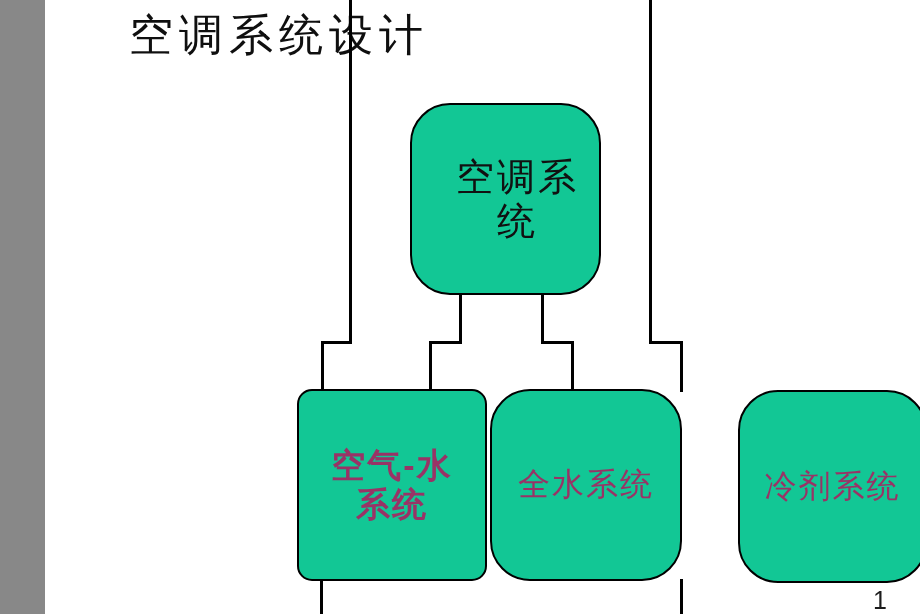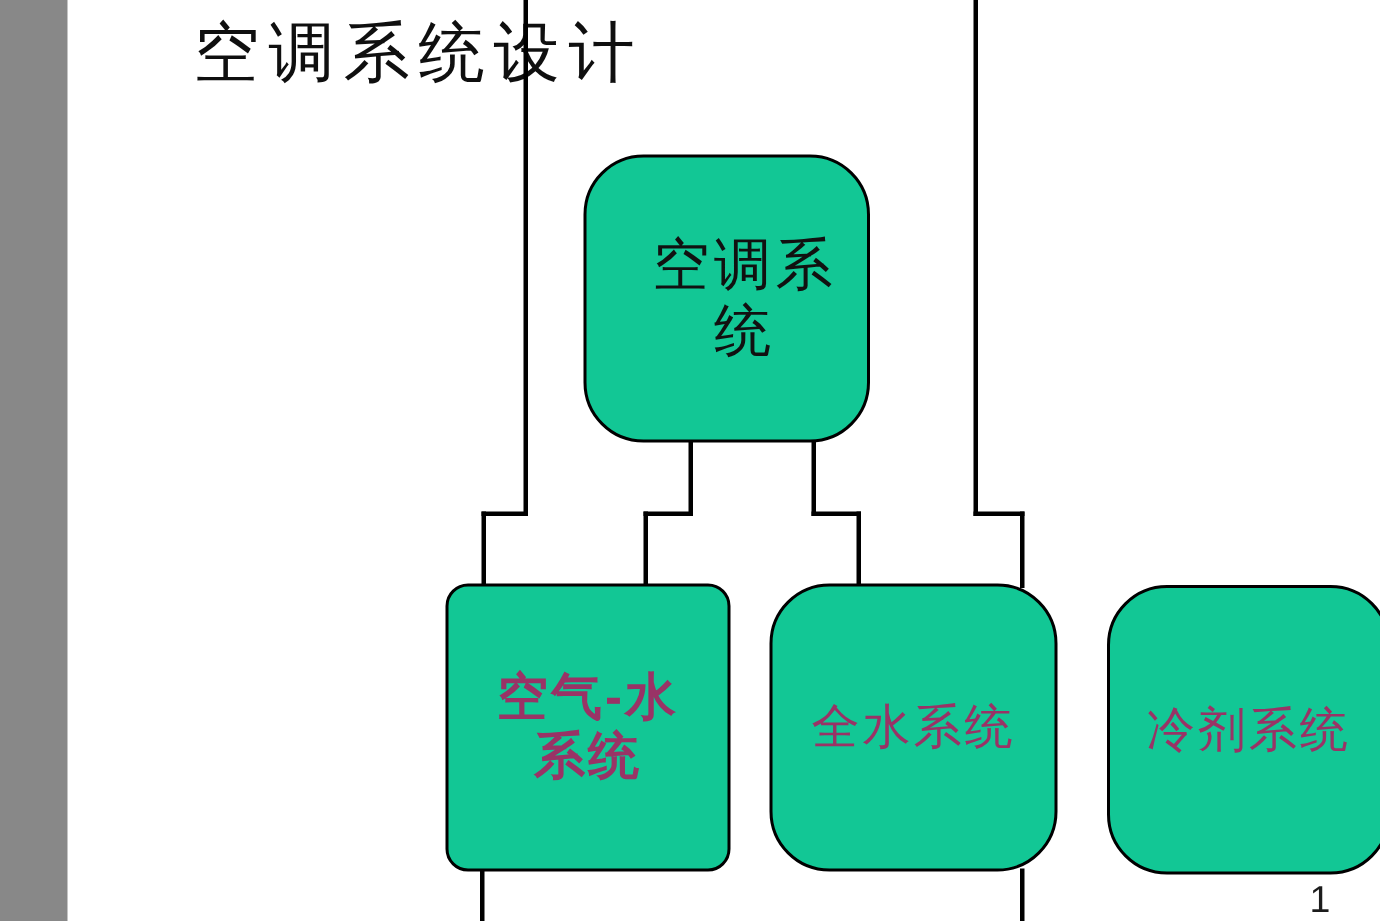--- a/index.html
+++ b/index.html
@@ -42,35 +42,35 @@
     align-items: center;
     justify-content: center;
     text-align: center;
     z-index: 3;
   }
   .node .label {
     white-space: pre-line;
     line-height: 1.16;
   }
   .node-root {
-    left: 344px; top: 103px; width: 191px; height: 192px; padding-left: 24px;
+    left: 365px; top: 103px; width: 191px; height: 192px; padding-left: 24px;
   }
   .node-root .label {
     color: var(--root-label-color, #111111);
     font-size: 38px;
     letter-spacing: 3px;
   }
   .node-child .label {
     color: var(--child-label-color, #993366);
     font-size: 32px;
     letter-spacing: 2px;
   }
   .node-c1 { left: 30px;  top: 390px; width: 193px; height: 192px; }
   .node-c2 { left: 252px; top: 389px; width: 190px; height: 192px; border-radius: 15px; }
-  .node-c3 { left: 468px; top: 389px; width: 192px; height: 192px; }
+  .node-c3 { left: 445px; top: 389px; width: 192px; height: 192px; }
   .node-c4 { left: 693px; top: 390px; width: 189px; height: 193px; }
   .node-c2 .label { font-size: 34px; font-weight: 600; }
   .page-number {
     position: absolute;
     left: 828px;
     top: 586px;
     font-size: 25px;
     color: #1c1c1c;
     z-index: 4;
   }

